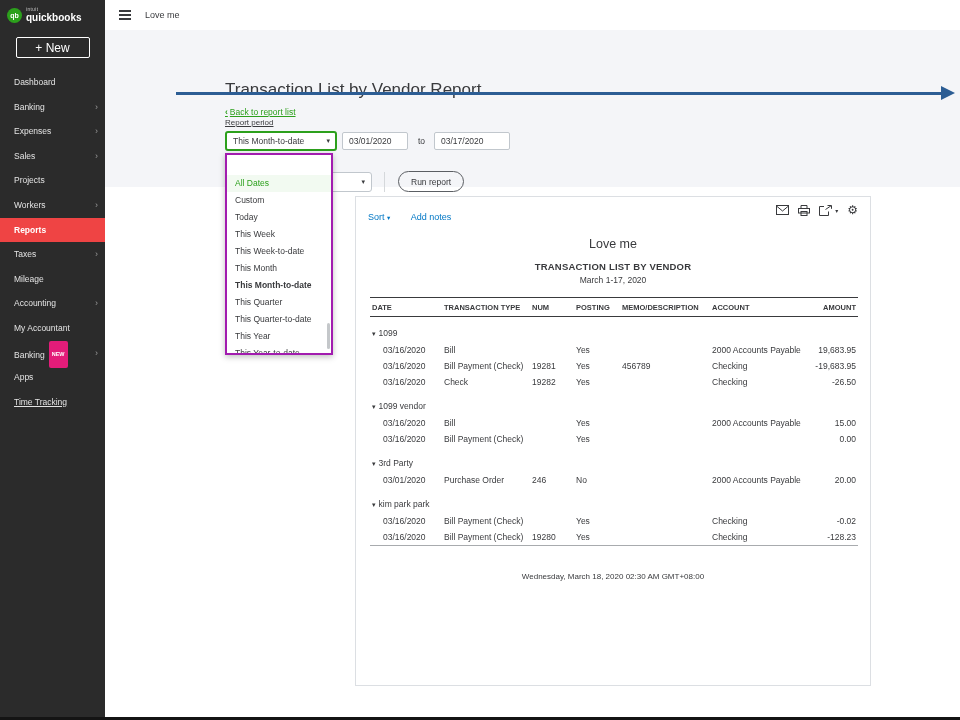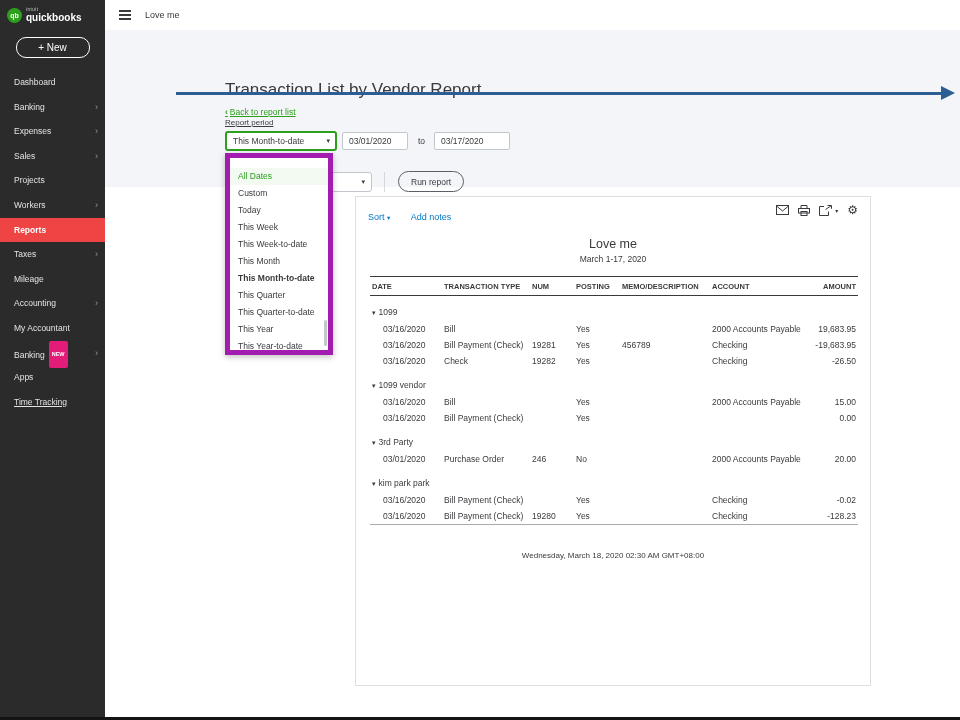--- a/index.html
+++ b/index.html
@@ -6,21 +6,21 @@
   body { font-family:"Liberation Sans", sans-serif; background:#fff; }
   .screen { position:relative; width:960px; height:720px; overflow:hidden; background:#fff; }
 
   
   .sidebar { position:absolute; left:0; top:0; width:105px; height:720px; background:#2b2b2b; color:#e9e9e9; z-index:5; }
   .logo { display:flex; align-items:center; gap:4px; padding:8px 7px 4px; }
   .logo-circle { width:15px; height:15px; border-radius:50%; background:#2ca01c; color:#fff; font-size:7px; font-weight:bold; display:flex; align-items:center; justify-content:center; }
   .logo-text-wrap { display:flex; flex-direction:column; line-height:1; }
   .intuit { font-size:4.5px; letter-spacing:.5px; color:#cfcfcf; }
   .qbrand { font-size:10px; font-weight:700; color:#fff; }
-  .new-btn { display:block; margin:10px auto 12px; width:74px; height:21px; border:1px solid #fff; border-radius:10px; background:transparent; color:#fff; font-size:10px; font-family:"Liberation Sans", sans-serif; cursor:pointer; }
+  .new-btn { display:block; margin:10px auto 12px; width:74px; height:21px; border:1px solid #fff; border-radius:2px; background:transparent; color:#fff; font-size:12px; font-family:"Liberation Sans", sans-serif; cursor:pointer; }
   .menu { }
   .sb-item { position:relative; height:24.6px; line-height:24.6px; padding-left:14px; font-size:8.5px; color:#e3e3e3; cursor:pointer; white-space:nowrap; }
   .sb-item.active { background:#ef4444; color:#fff; font-weight:bold; }
   .sb-item.u span:first-child { text-decoration:underline; }
   .sb-item .chev { position:absolute; right:7px; top:0; color:#9a9a9a; font-size:9px; }
   .sb-item .badge { display:inline-block; margin-left:4px; background:#e31c79; color:#fff; font-size:5.5px; font-weight:bold; padding:1.5px 3px; border-radius:2px; vertical-align:1px; }
 
   
   .topbar { position:absolute; left:105px; top:0; width:855px; height:30px; background:#fff; display:flex; align-items:center; }
   .hamburger { display:inline-flex; flex-direction:column; gap:2.5px; margin-left:14px; cursor:pointer; }
@@ -40,21 +40,21 @@
   .date-from { left:237px; width:66px; }
   .to-label { position:absolute; left:313px; top:106px; font-size:8.5px; color:#393a3d; }
   .date-to { left:329px; width:76px; }
 
   .select2 { position:absolute; left:120px; top:142px; width:147px; height:20px; background:#fff; border:1px solid #c1c7cd; border-radius:3px; cursor:pointer; }
   .select2 .caret { position:absolute; right:6px; top:5px; font-size:7px; color:#393a3d; }
   .vdiv { position:absolute; left:279px; top:142px; width:1px; height:20px; background:#d5d8db; }
   .run-btn { position:absolute; left:293px; top:141px; height:21px; padding:0 12px; border:1.5px solid #5b5e63; border-radius:11px; background:transparent; font-size:8.5px; color:#393a3d; font-family:"Liberation Sans", sans-serif; cursor:pointer; }
 
   
-  .dropdown { position:absolute; left:120px; top:123px; width:108px; height:202px; background:#fff; border:5px solid #a21caf; box-shadow:0 2px 6px rgba(0,0,0,.25); overflow:hidden; z-index:20; padding-top:10px; }
+  .dropdown { position:absolute; left:120px; top:123px; width:108px; height:202px; background:#fff; border:2px solid #a21caf; box-shadow:0 2px 6px rgba(0,0,0,.25); overflow:hidden; z-index:20; padding-top:20px; }
   .dd-item { font-size:8.5px; color:#393a3d; padding:3px 8px; line-height:11px; cursor:pointer; white-space:nowrap; }
   .dd-item.hl { color:#2ca01c; background:#f2faf1; }
   .dd-item.sel { font-weight:bold; }
   .dd-scrollbar { position:absolute; right:1px; bottom:4px; width:3px; height:26px; background:#c4c7ca; border-radius:2px; }
 
   
   .arrow-line { position:absolute; left:176px; top:92px; width:766px; height:2.5px; background:#2c5d94; z-index:30; }
   .arrow-head { position:absolute; left:941px; top:86px; width:0; height:0; border-top:7.5px solid transparent; border-bottom:7.5px solid transparent; border-left:14px solid #2c5d94; z-index:30; }
 
   
@@ -188,20 +188,21 @@
               <path d="M6.5 4.5 L12 0.8"></path>
               <path d="M8.5 0.5 H12.5 V3.8"></path>
             </svg>
         </span>
         <span class="exp-caret">▾</span>
         <span class="gear-glyph icon-btn">⚙</span>
       </span>
     </div>
 
     <div class="rpt-company">Love me</div>
+    <div class="rpt-title">TRANSACTION LIST BY VENDOR</div>
     <div class="rpt-range">March 1-17, 2020</div>
 
     <table class="report-table">
       <colgroup>
         <col style="width:72px">
           <col style="width:88px">
           <col style="width:44px">
           <col style="width:46px">
           <col style="width:90px">
           <col style="width:102px">

